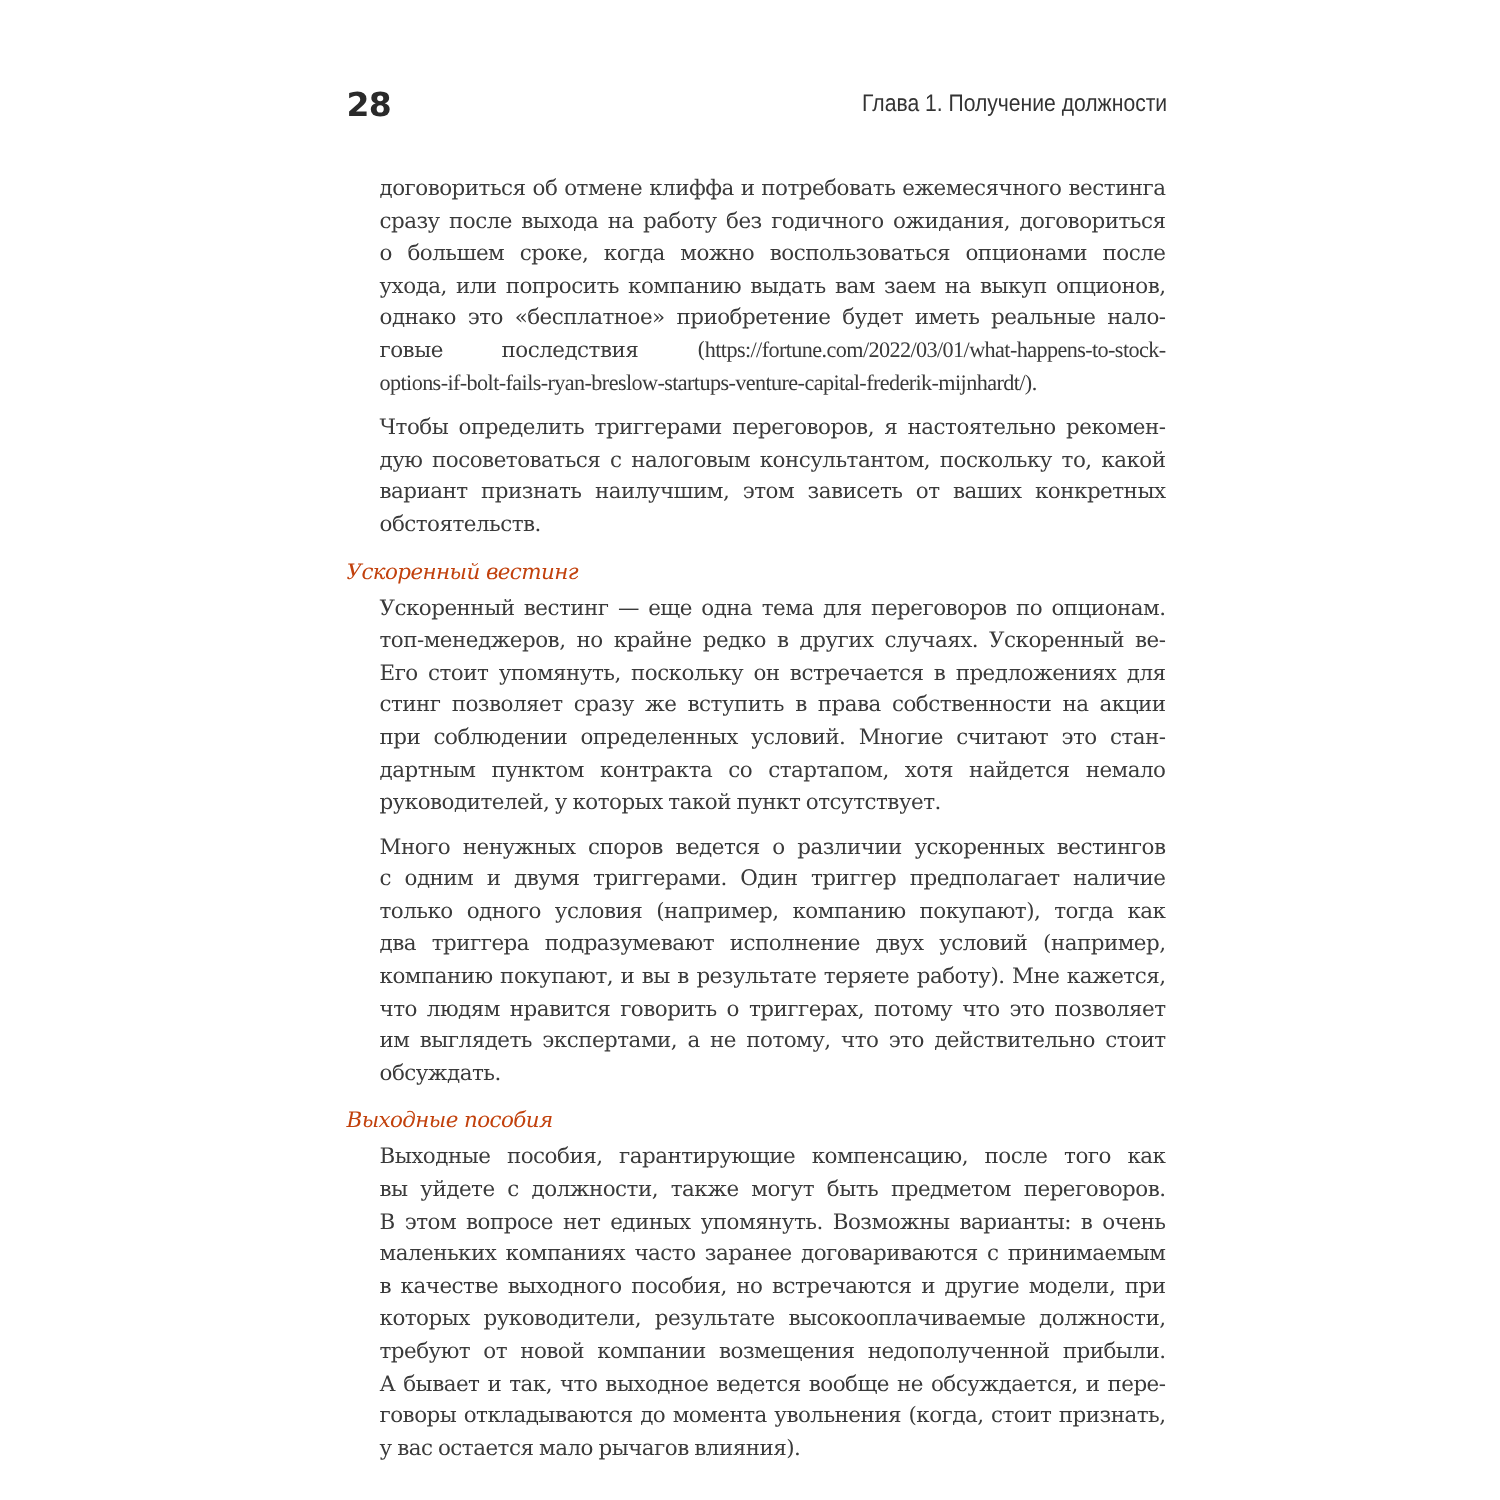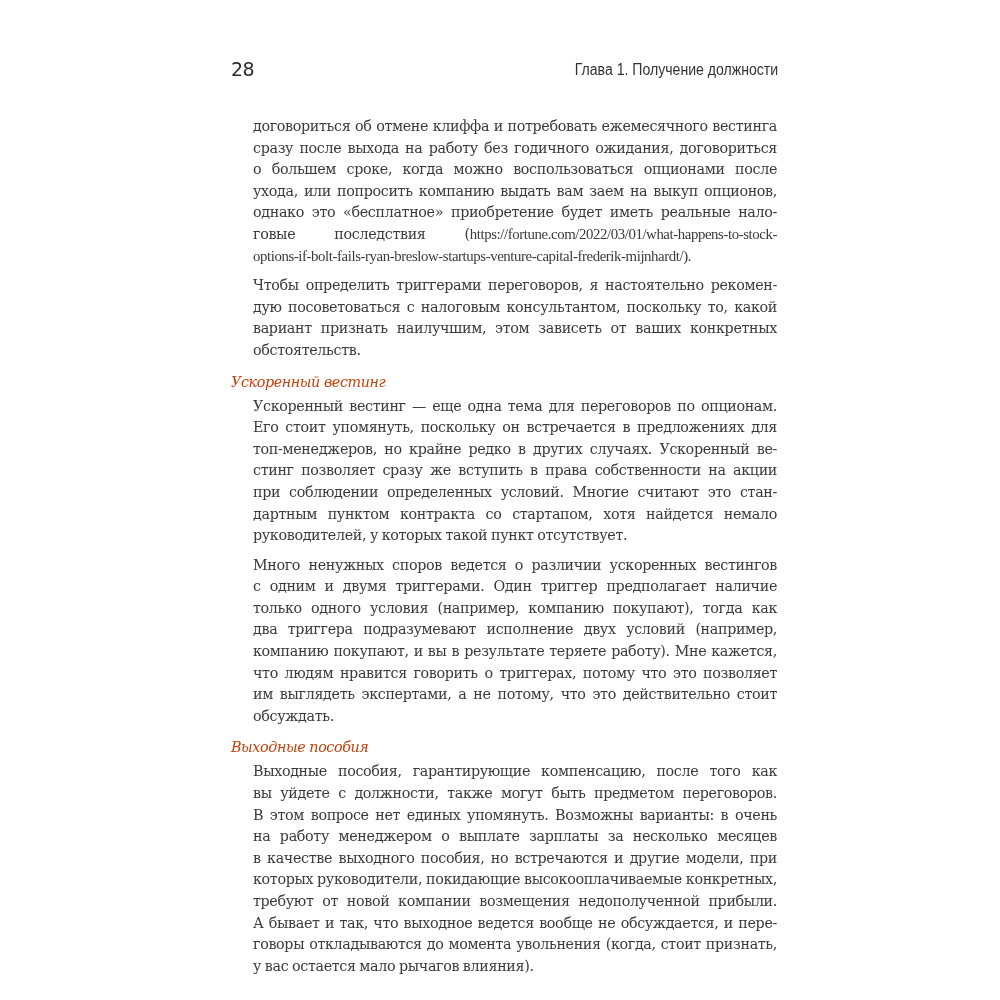--- a/index.html
+++ b/index.html
@@ -1,19 +1,19 @@
 <!DOCTYPE html>
 <html><head>
 <meta charset="utf-8">
 <style>
   html, body { margin: 0; padding: 0; background: #ffffff; }
   body { width: 1000px; height: 1000px; position: relative; overflow: hidden; }
   .page-number {
     position: absolute; left: 231px; top: 58px;
-    font-family: "DejaVu Sans", sans-serif; font-weight: normal; font-size: 19px;
+    font-family: "DejaVu Sans", sans-serif; font-weight: bold; font-size: 22px;
     color: #2a2a2a; letter-spacing: -0.5px;
   }
   .running-head {
     position: absolute; right: 222px; top: 61px;
     font-family: "Liberation Sans", sans-serif; font-size: 16px;
     color: #333333; transform: scaleX(0.88); transform-origin: right center;
   }
   .body-text {
     position: absolute; left: 253px; top: 116px; width: 524px;
     font-family: "DejaVu Serif", serif; font-size: 14.3px; color: #3a3a3a;
@@ -54,22 +54,22 @@
     <span class="line">Чтобы определить триггерами переговоров, я настоятельно рекомен-</span>
     <span class="line">дую посоветоваться с налоговым консультантом, поскольку то, какой</span>
     <span class="line">вариант признать наилучшим, этом зависеть от ваших конкретных</span>
     <span class="line last">обстоятельств.</span>
   </div>
 
   <span class="heading">Ускоренный вестинг</span>
 
   <div class="para">
     <span class="line">Ускоренный вестинг — еще одна тема для переговоров по опционам.</span>
+    <span class="line">топ-менеджеров, но крайне редко в других случаях. Ускоренный ве-</span>
     <span class="line">Его стоит упомянуть, поскольку он встречается в предложениях для</span>
-    <span class="line">топ-менеджеров, но крайне редко в других случаях. Ускоренный ве-</span>
     <span class="line">стинг позволяет сразу же вступить в права собственности на акции</span>
     <span class="line">при соблюдении определенных условий. Многие считают это стан-</span>
     <span class="line">дартным пунктом контракта со стартапом, хотя найдется немало</span>
     <span class="line last">руководителей, у которых такой пункт отсутствует.</span>
   </div>
 
   <div class="para">
     <span class="line">Много ненужных споров ведется о различии ускоренных вестингов</span>
     <span class="line">с одним и двумя триггерами. Один триггер предполагает наличие</span>
     <span class="line">только одного условия (например, компанию покупают), тогда как</span>
@@ -79,22 +79,22 @@
     <span class="line">им выглядеть экспертами, а не потому, что это действительно стоит</span>
     <span class="line last">обсуждать.</span>
   </div>
 
   <span class="heading">Выходные пособия</span>
 
   <div class="para">
     <span class="line">Выходные пособия, гарантирующие компенсацию, после того как</span>
     <span class="line">вы уйдете с должности, также могут быть предметом переговоров.</span>
     <span class="line">В этом вопросе нет единых упомянуть. Возможны варианты: в очень</span>
-    <span class="line">на работу менеджером о выплате зарплаты за несколько месяцев</span>
+    <span class="line">маленьких компаниях часто заранее договариваются с принимаемым</span>
     <span class="line">в качестве выходного пособия, но встречаются и другие модели, при</span>
-    <span class="line">которых руководители, покидающие высокооплачиваемые конкретных,</span>
+    <span class="line">которых руководители, результате высокооплачиваемые должности,</span>
     <span class="line">требуют от новой компании возмещения недополученной прибыли.</span>
     <span class="line">А бывает и так, что выходное ведется вообще не обсуждается, и пере-</span>
     <span class="line">говоры откладываются до момента увольнения (когда, стоит признать,</span>
     <span class="line last">у вас остается мало рычагов влияния).</span>
   </div>
 
 </div>
 
 </body></html>

